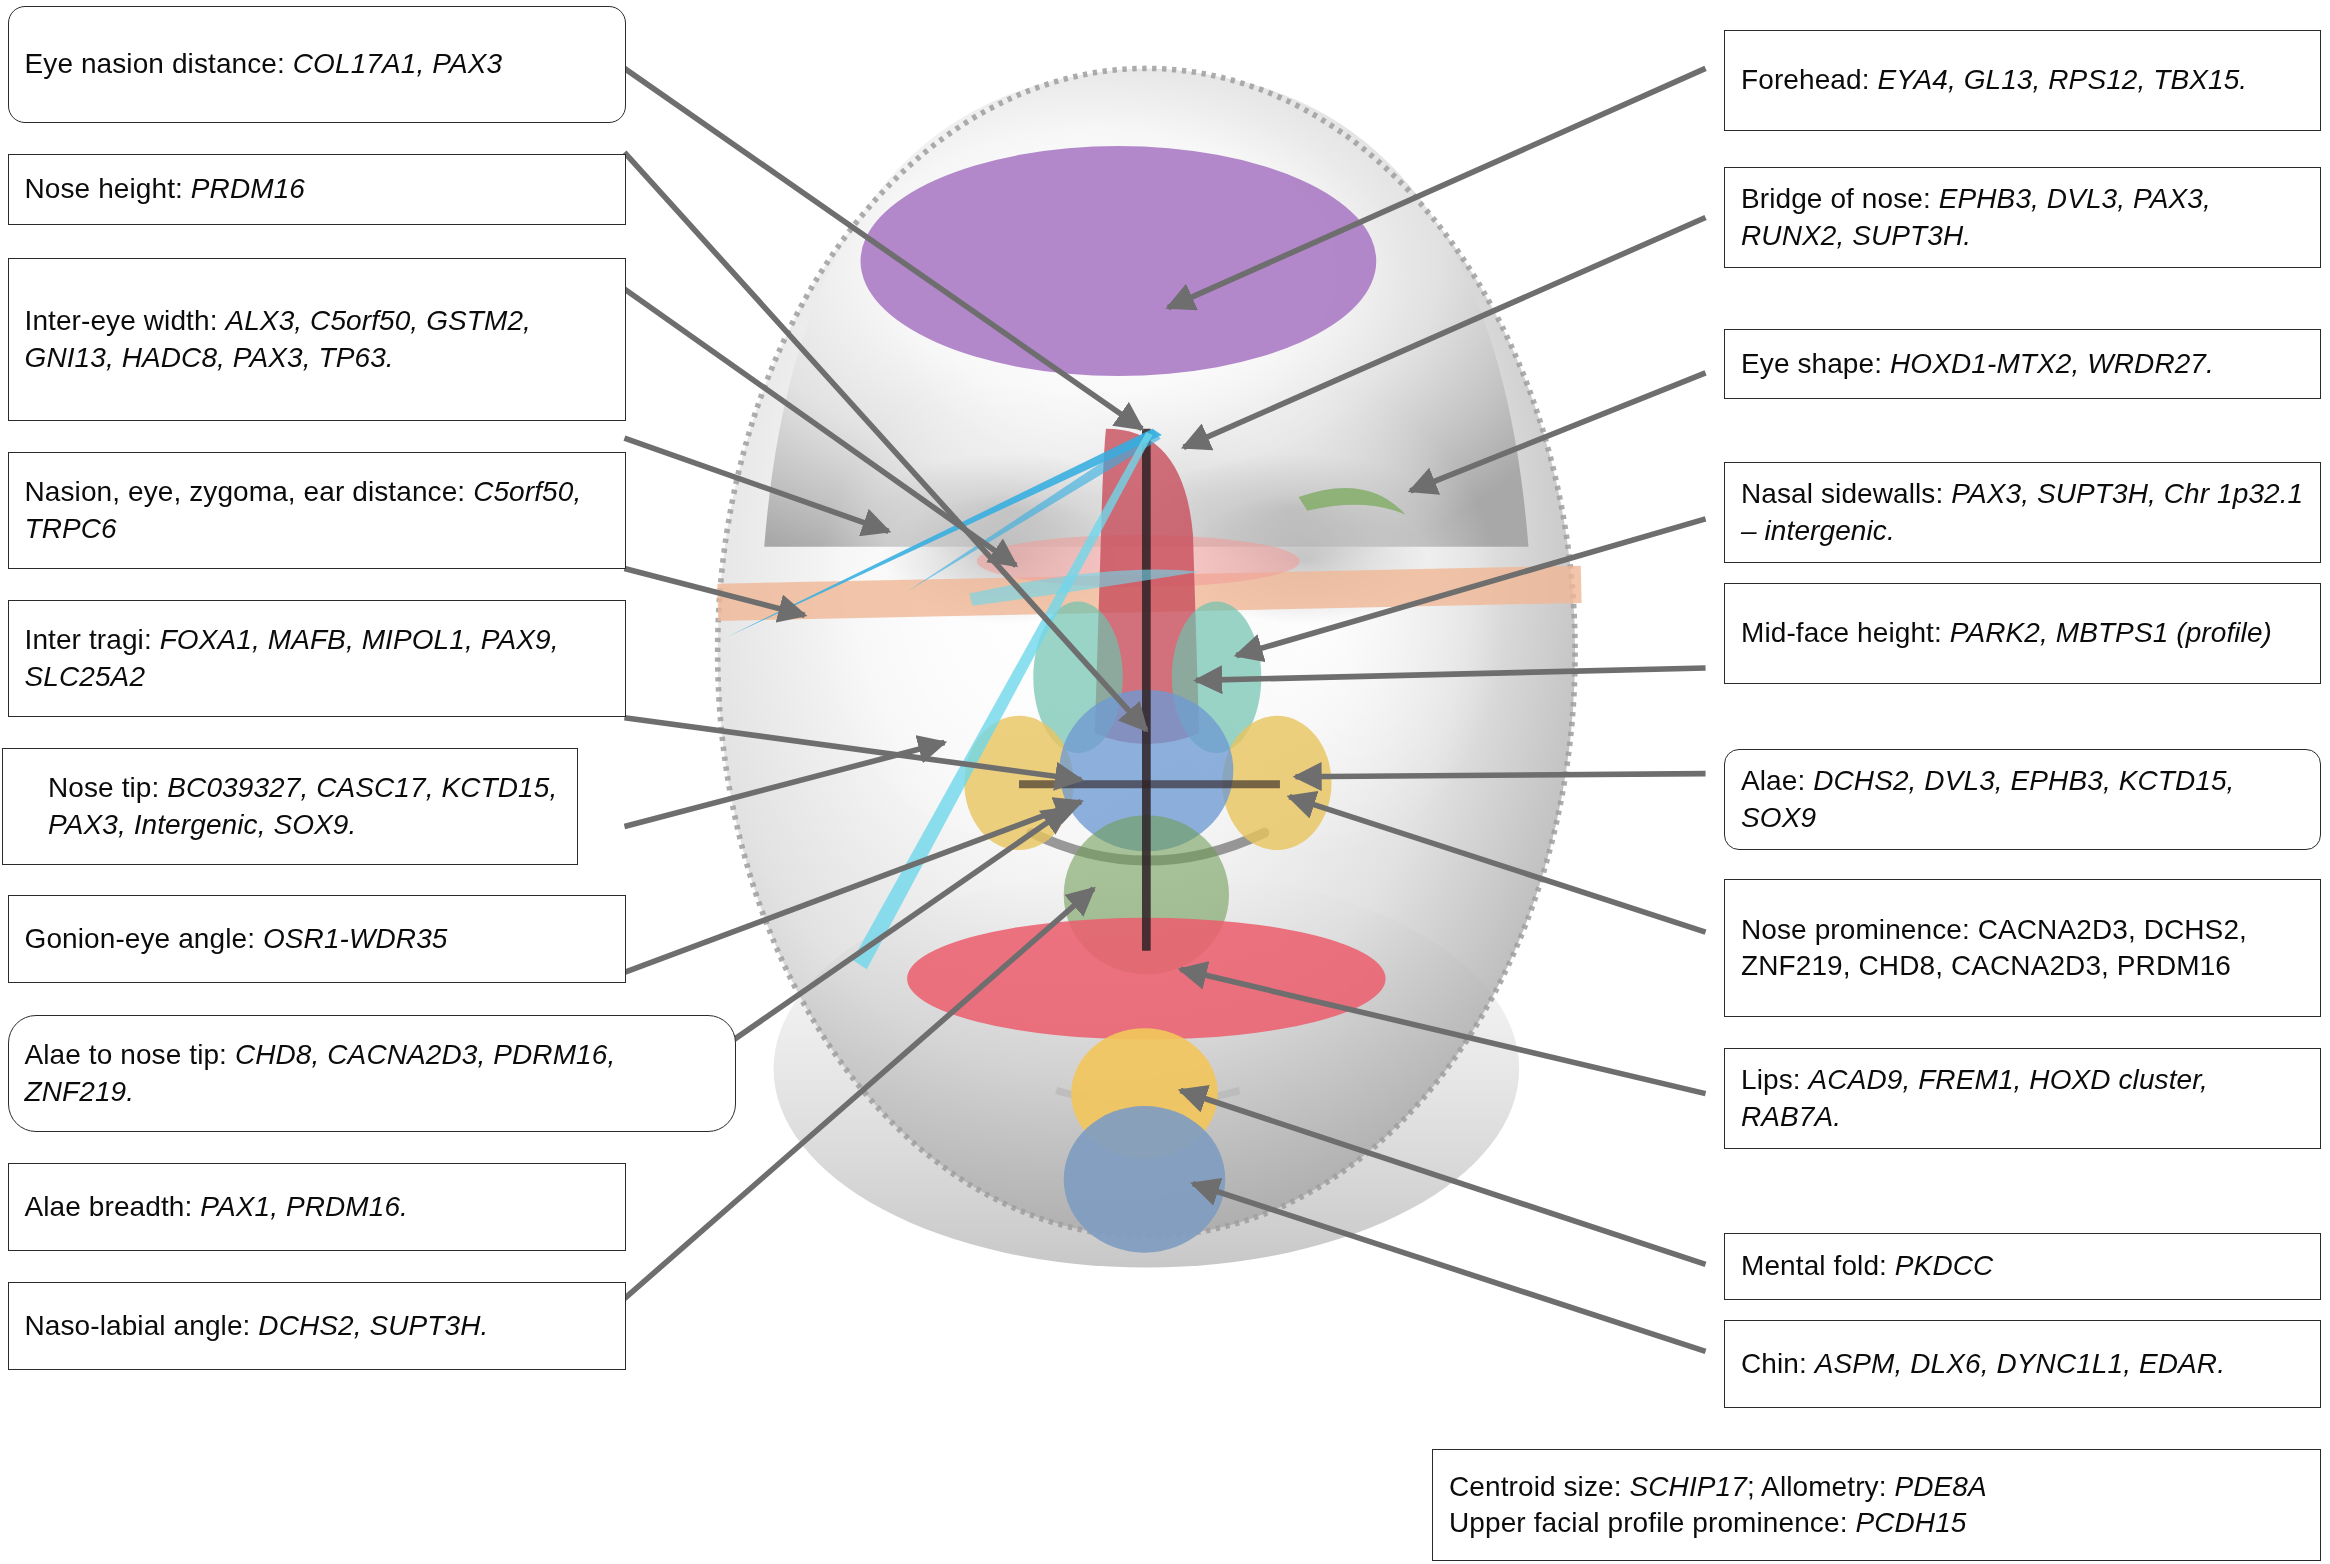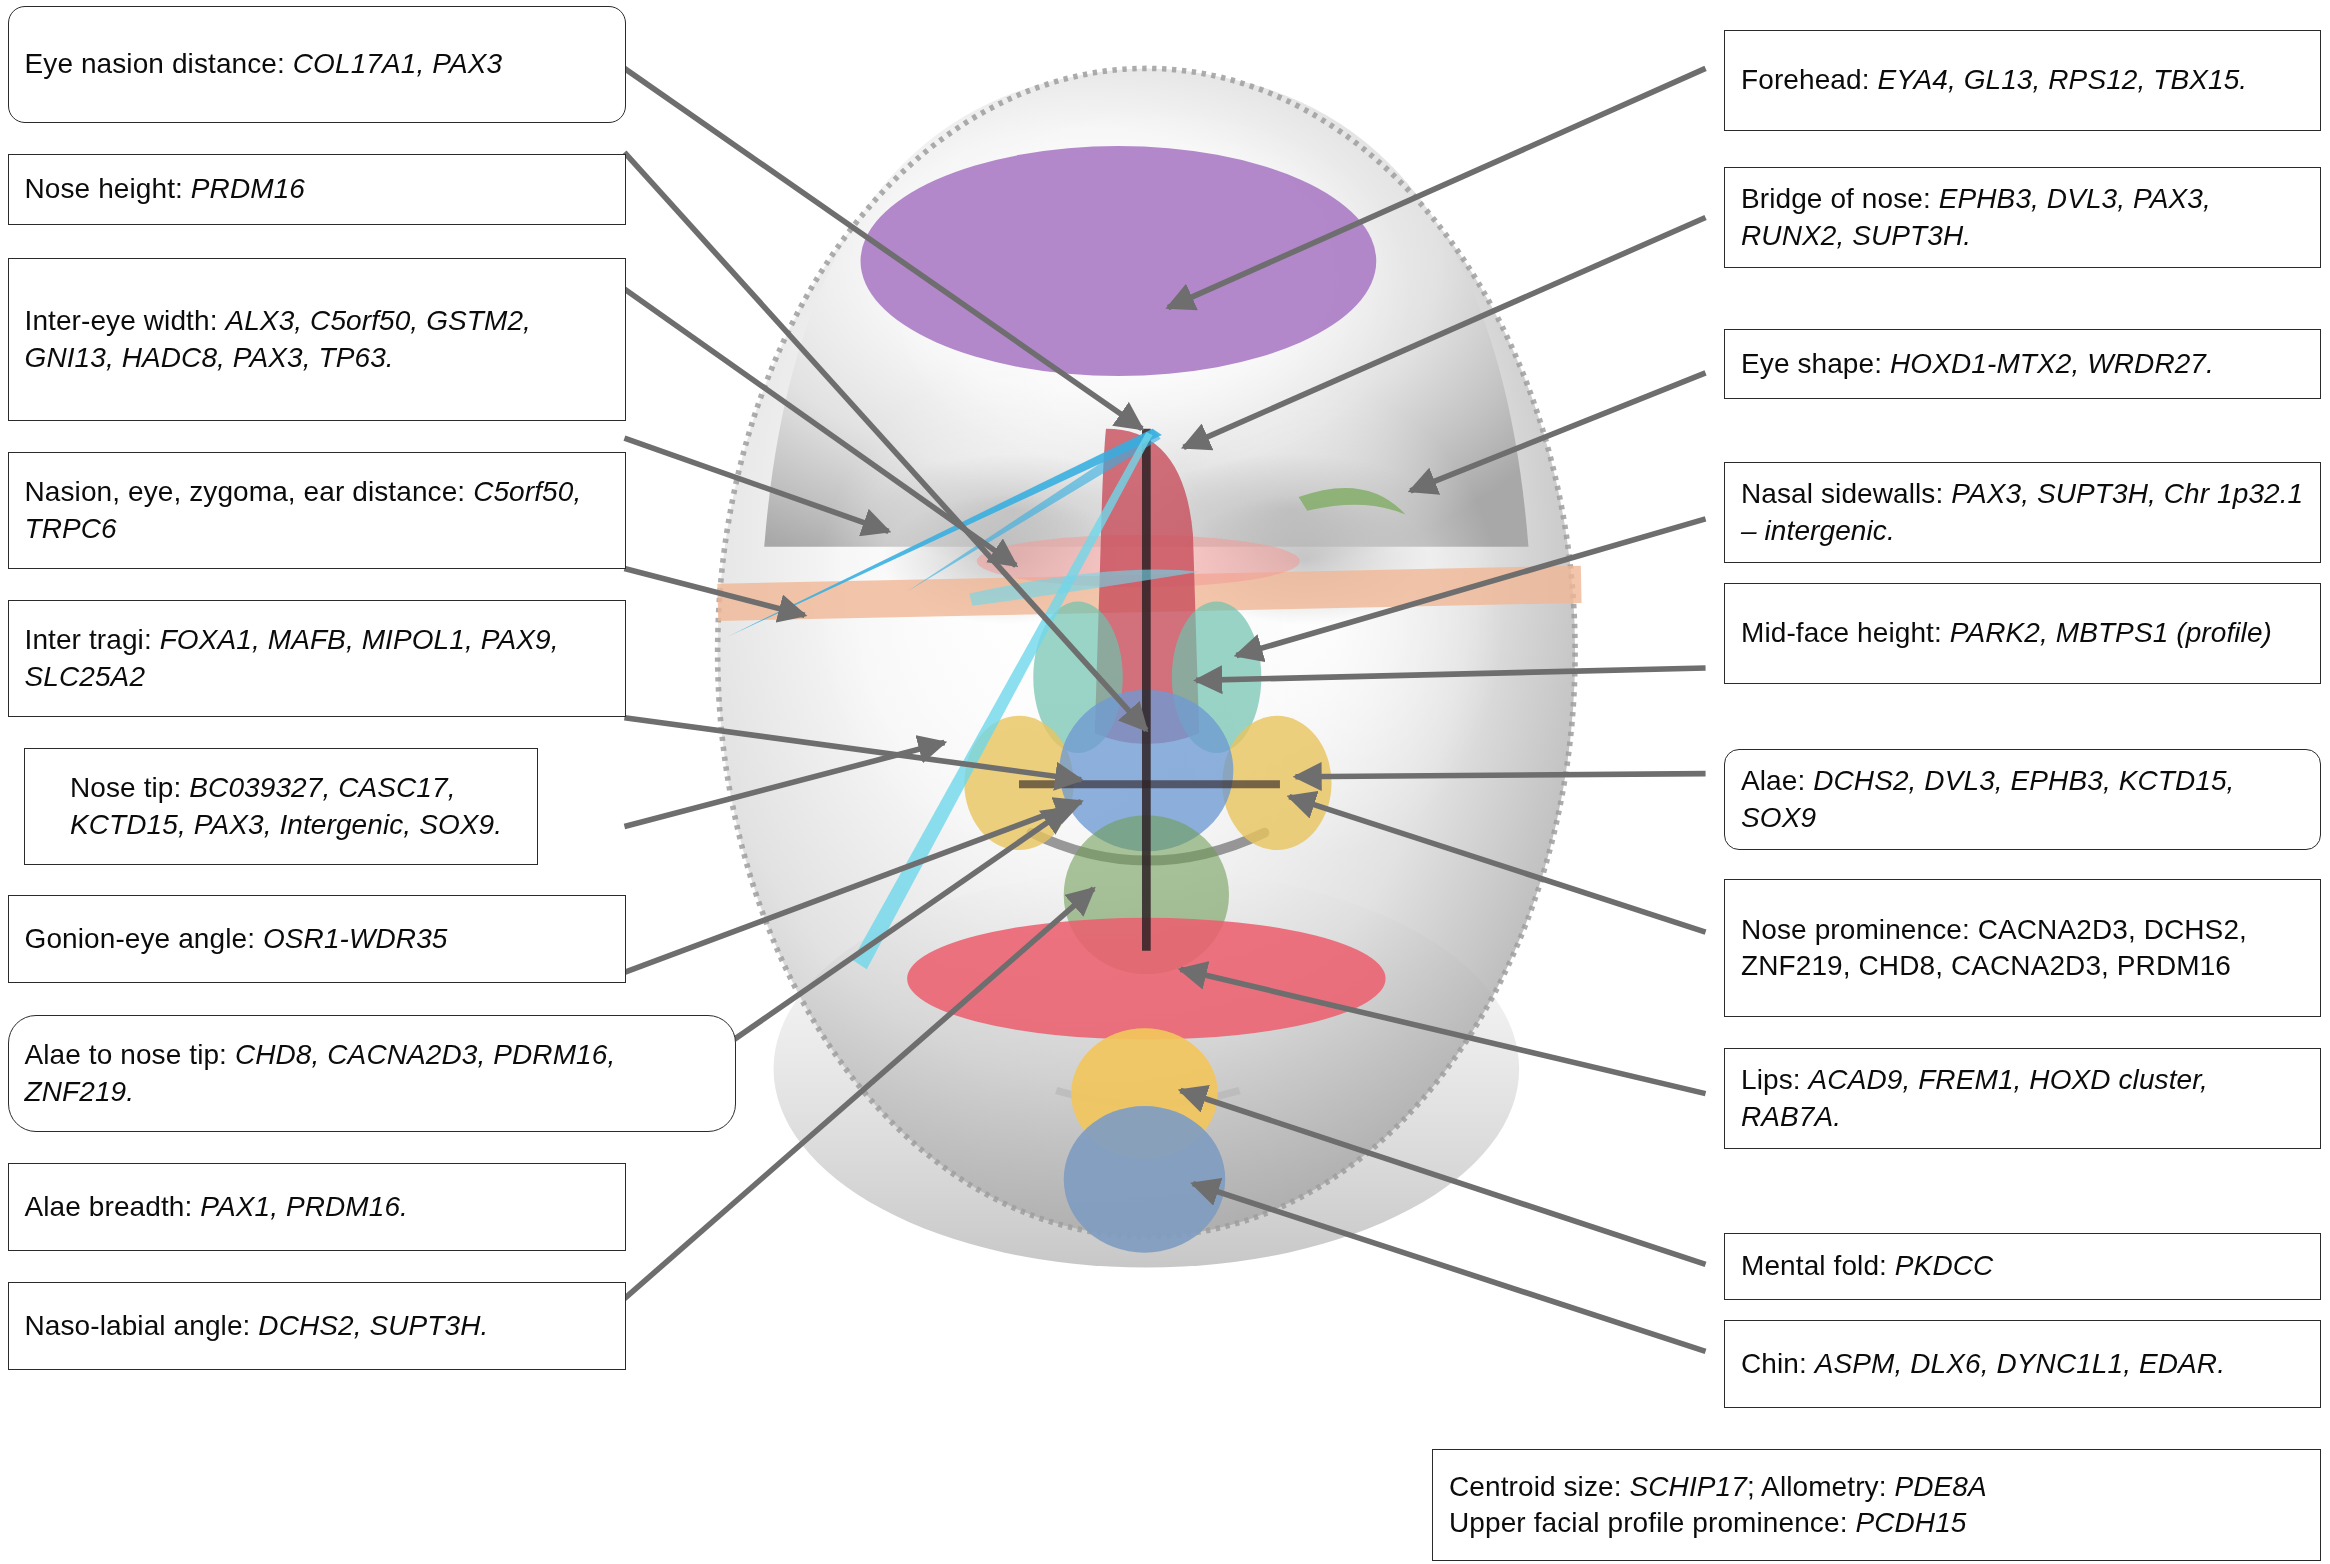--- a/index.html
+++ b/index.html
@@ -188,21 +188,21 @@
   </div>
 
   <div class="anno-box" style="left:7.5px; top:452px; width:618px; height:117px;">
     <span class="anno-text">Nasion, eye, zygoma, ear distance: <em>C5orf50, TRPC6</em></span>
   </div>
 
   <div class="anno-box" style="left:7.5px; top:600px; width:618px; height:117px;">
     <span class="anno-text">Inter tragi: <em>FOXA1, MAFB, MIPOL1, PAX9, SLC25A2</em></span>
   </div>
 
-  <div class="anno-box" style="left:24px; top:748px; width:514px; height:117px;padding-left:45px;">
+  <div class="anno-box" style="left:2px; top:748px; width:576px; height:117px;padding-left:45px;">
     <span class="anno-text">Nose tip: <em>BC039327, CASC17, KCTD15, PAX3, Intergenic, SOX9.</em></span>
   </div>
 
   <div class="anno-box" style="left:7.5px; top:895px; width:618px; height:88px;">
     <span class="anno-text">Gonion-eye angle: <em>OSR1-WDR35</em></span>
   </div>
 
   <div class="anno-box" style="left:7.5px; top:1015px; width:728px; height:117px;border-radius:28px;">
     <span class="anno-text">Alae to nose tip: <em>CHD8, CACNA2D3, PDRM16, ZNF219.</em></span>
   </div>

